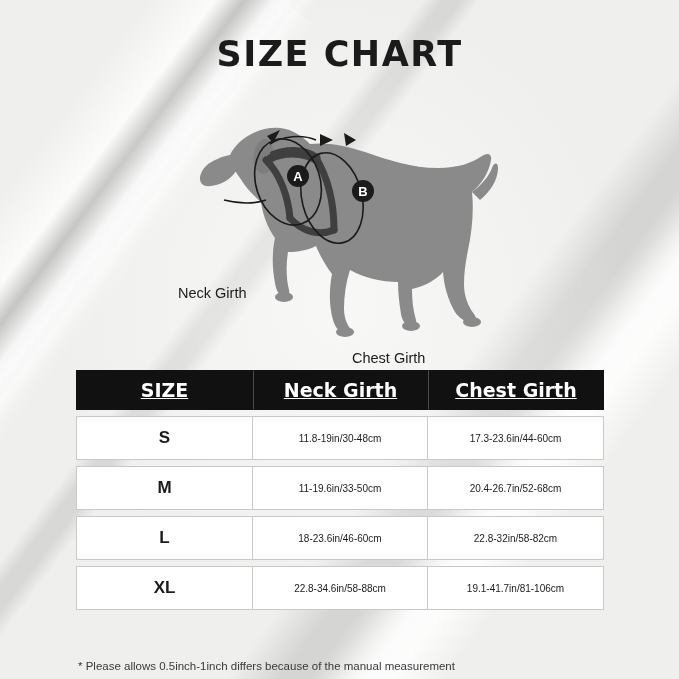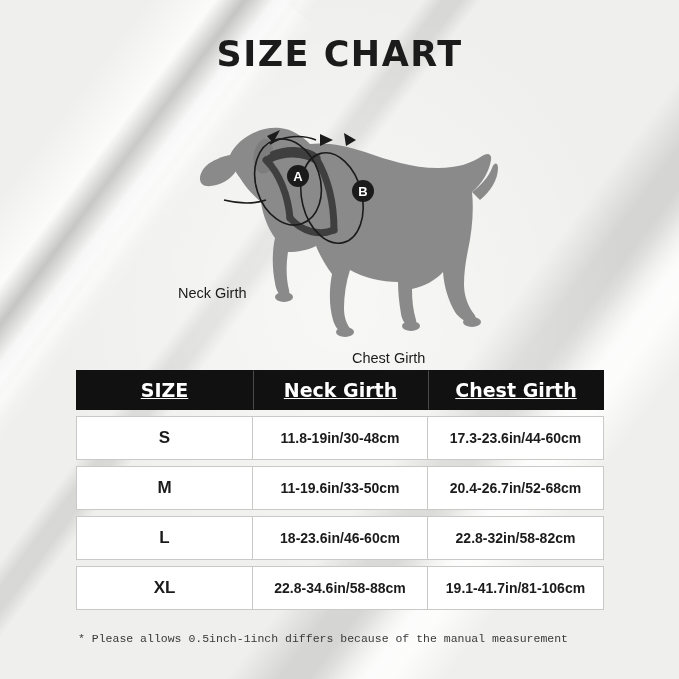--- a/index.html
+++ b/index.html
@@ -101,25 +101,24 @@
     width: 100%;
   }
   .row + .row { margin-top: 6px; }
 
   .cell {
     box-sizing: border-box;
     height: 44px;
     display: flex;
     align-items: center;
     justify-content: center;
-    font-size: 14px;
+    font-size: 10px;
     color: #1b1b1b;
     background: #ffffff;
     border: 1px solid #c9c9c7;
-    font-weight: bold;
   }
   .c-size  { width: 177px; }
   .c-neck  { width: 175px; border-left: none; }
   .c-chest { width: 176px; border-left: none; }
 
   .header .cell {
     background: #111111;
     color: #ffffff;
     border: 1px solid #111111;
     font-size: 19px;
@@ -131,24 +130,23 @@
   .header .c-neck, .header .c-chest { border-left: 1px solid #4a4a4a; }
 
   .body-row .c-size {
     font-size: 17px;
     font-weight: bold;
   }
 
   .footnote {
     position: absolute;
     left: 78px;
-    top: 632px;
+    top: 660px;
     font-size: 11.5px;
     color: #3a3a3a;
-    font-family: Liberation Mono, monospace;
   }
 </style>
 </head>
 <body>
 
 <div id="page">
 
   <div class="bg-streak streak-a"></div>
   <div class="bg-shadow shadow-a"></div>
   <div class="bg-streak streak-b"></div>

